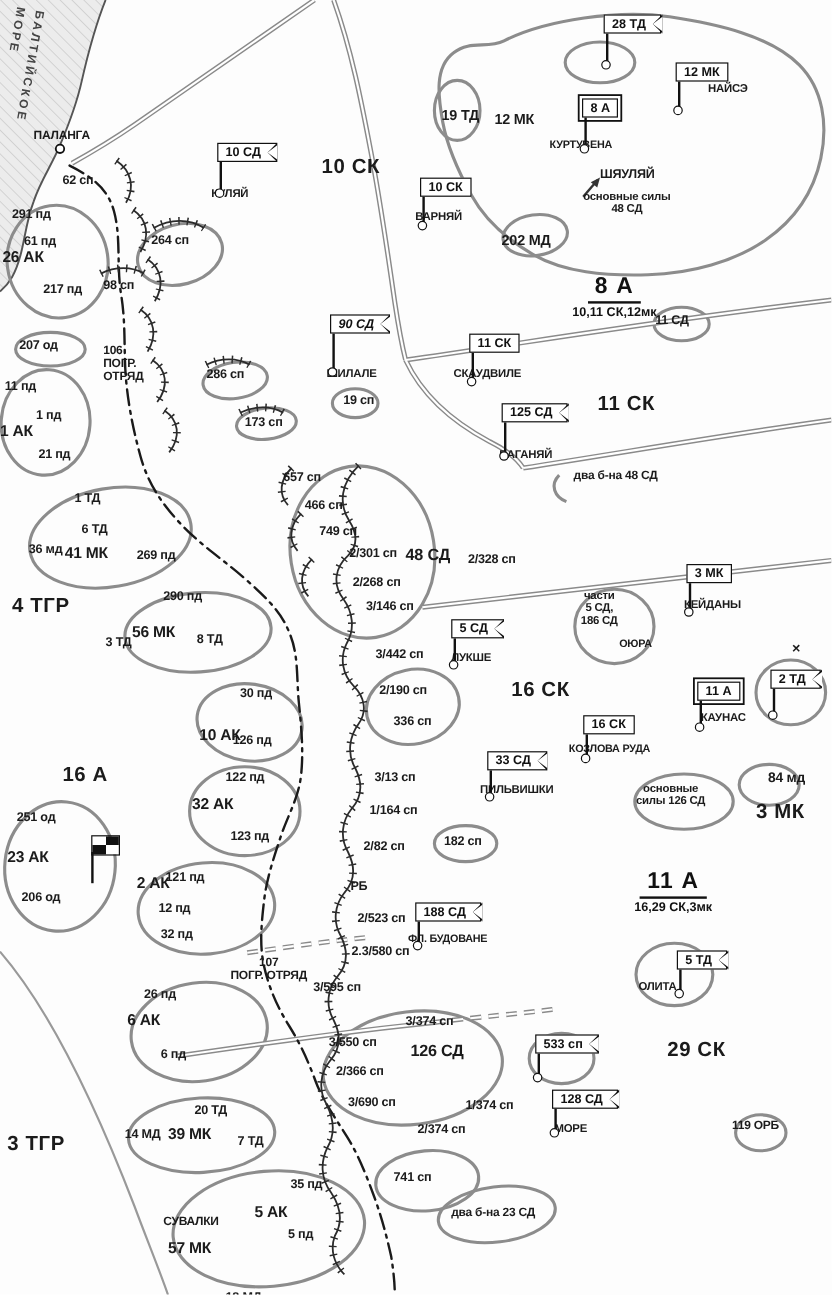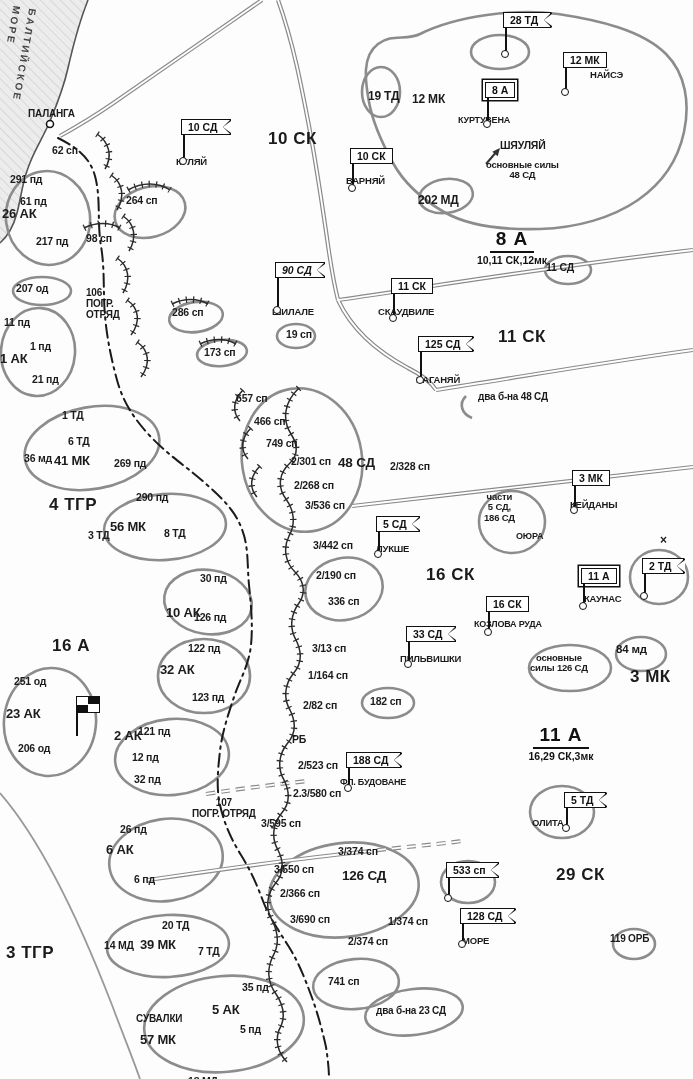--- a/index.html
+++ b/index.html
@@ -216,44 +216,44 @@
 48 СД</div>
       <div class="lbl" style="left: 418px; top: 194px; font-size: 12px;">202 МД</div>
       <div class="lbl" style="left: 346px; top: 176px; font-size: 9.5px;">ВАРНЯЙ</div>
       <div class="lbl" style="left: 236px; top: 393px;">657 сп</div>
       <div class="lbl" style="left: 254px; top: 416px;">466 сп</div>
       <div class="lbl" style="left: 266px; top: 438px;">749 сп</div>
       <div class="lbl" style="left: 291px; top: 456px;">2/301 сп</div>
       <div class="lbl" style="left: 338px; top: 456px; font-size: 13.5px;">48 СД</div>
       <div class="lbl" style="left: 294px; top: 480px;">2/268 сп</div>
       <div class="lbl" style="left: 390px; top: 461px;">2/328 сп</div>
-      <div class="lbl" style="left: 305px; top: 500px;">3/536 сп</div>
+      <div class="lbl" style="left: 305px; top: 500px;">3/146 сп</div>
       <div class="lbl" style="left: 313px; top: 540px;">3/442 сп</div>
       <div class="lbl" style="left: 376px; top: 544px; font-size: 9.5px;">ЛУКШЕ</div>
       <div class="lbl" style="left: 316px; top: 570px;">2/190 сп</div>
       <div class="lbl" style="left: 328px; top: 596px;">336 сп</div>
       <div class="lbl b" style="left: 426px; top: 566px;">16 СК</div>
       <div class="lbl" style="left: 570px; top: 500px; font-size: 9.5px;">КЕЙДАНЫ</div>
       <div class="lbl ctr" style="left: 484px; top: 492px; font-size: 9.5px;">части
 5 СД,
 186 СД</div>
       <div class="lbl" style="left: 516px; top: 532px; font-size: 9px;">ОЮРА</div>
       <div class="lbl" style="left: 584px; top: 594px; font-size: 9.5px;">КАУНАС</div>
       <div class="lbl" style="left: 474px; top: 620px; font-size: 9px;">КОЗЛОВА РУДА</div>
       <div class="lbl" style="left: 400px; top: 654px; font-size: 9.5px;">ПИЛЬВИШКИ</div>
-      <div class="lbl" style="left: 616px; top: 643px; font-size: 11.5px;">84 мд</div>
+      <div class="lbl" style="left: 616px; top: 643px; font-size: 11.5px; padding-left: 24px;">84 мд</div>
       <div class="lbl b" style="left: 630px; top: 668px;">3 МК</div>
       <div class="lbl ctr" style="left: 530px; top: 653px; font-size: 9.5px;">основные
 силы 126 СД</div>
       <div class="lbl" style="left: 62px; top: 410px;">1 ТД</div>
       <div class="lbl" style="left: 68px; top: 436px;">6 ТД</div>
       <div class="lbl" style="left: 24px; top: 453px;">36 мд</div>
       <div class="lbl h" style="left: 54px; top: 454px;">41 МК</div>
       <div class="lbl" style="left: 114px; top: 458px;">269 пд</div>
-      <div class="lbl b" style="left: 10px; top: 496px; margin-left: 39px;">4 ТГР</div>
+      <div class="lbl b" style="left: 10px; top: 496px;">4 ТГР</div>
       <div class="lbl" style="left: 136px; top: 492px;">290 пд</div>
       <div class="lbl h" style="left: 110px; top: 520px;">56 МК</div>
       <div class="lbl" style="left: 88px; top: 530px;">3 ТД</div>
       <div class="lbl" style="left: 164px; top: 528px;">8 ТД</div>
       <div class="lbl" style="left: 200px; top: 573px;">30 пд</div>
       <div class="lbl h" style="left: 166px; top: 606px;">10 АК</div>
       <div class="lbl" style="left: 194px; top: 612px;">126 пд</div>
       <div class="lbl" style="left: 188px; top: 643px;">122 пд</div>
       <div class="lbl h" style="left: 160px; top: 663px;">32 АК</div>
       <div class="lbl" style="left: 192px; top: 692px;">123 пд</div>

